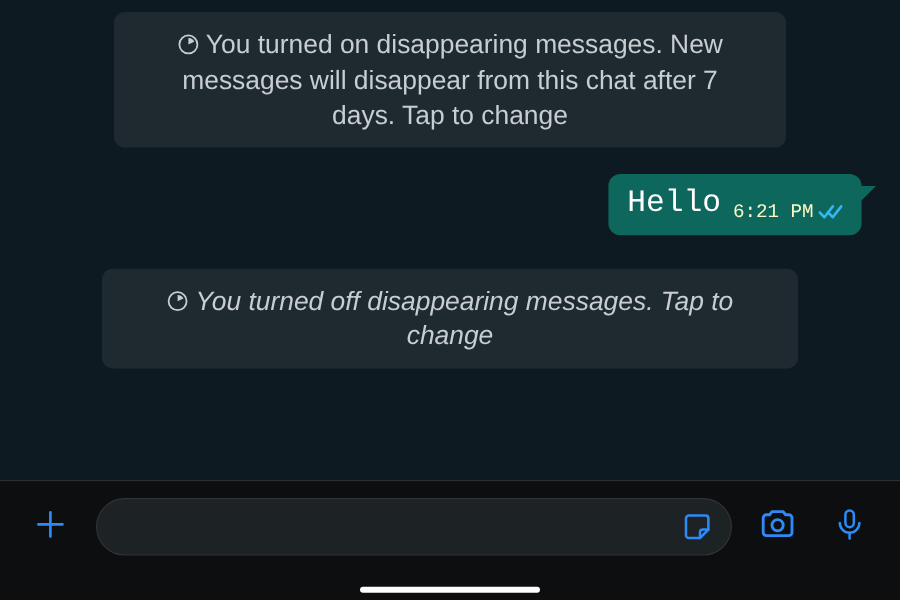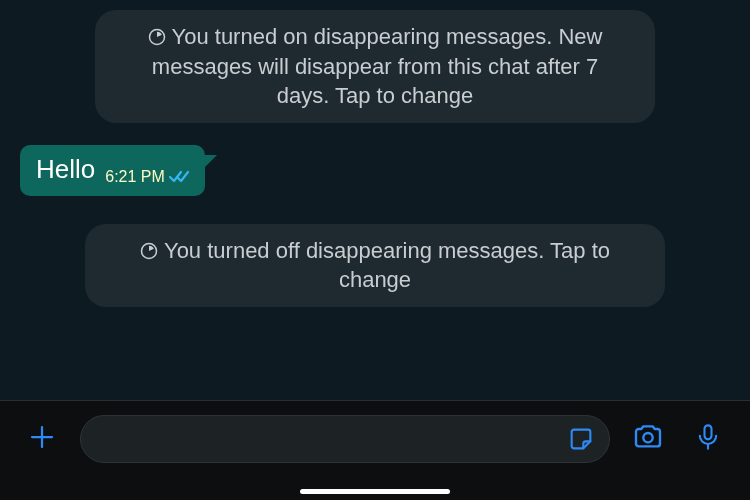--- a/index.html
+++ b/index.html
@@ -12,40 +12,42 @@
   .chat-area {
     width: 100%;
     height: 400px;
     padding: 10px 20px 0 20px;
     display: flex;
     flex-direction: column;
   }
   .system-bubble {
     background: #1f2a30;
     color: #c7cdd0;
-    border-radius: 21px;
+    border-radius: 9px;
     padding: 12px 28px;
     margin: 0 auto 22px auto;
     max-width: 560px;
     text-align: center;
     font-size: 22px;
     line-height: 1.35;
     cursor: pointer;
   }
   .system-bubble .clock-icon {
     display: inline-block;
     width: 18px;
     height: 18px;
     vertical-align: -2px;
     margin-right: 6px;
   }
   .outgoing-row {
     display: flex;
+    justify-content: flex-end;
     margin-bottom: 28px;
     padding-right: 12px;
+    font-family: Liberation Mono, monospace;
   }
   .outgoing-bubble {
     background: #0e675c;
     color: #ffffff;
     border-radius: 10px;
     padding: 10px 14px 10px 16px;
     position: relative;
     display: flex;
     align-items: flex-end;
     gap: 10px;
@@ -161,21 +163,21 @@
         <span class="ticks">
           <svg width="22" height="16" viewBox="0 0 22 16">
             <path d="M1 8 L5 12 L12 3" fill="none" stroke="#34b7f1" stroke-width="2.2" stroke-linecap="round" stroke-linejoin="round"></path>
             <path d="M8 8 L12 12 L19 3" fill="none" stroke="#34b7f1" stroke-width="2.2" stroke-linecap="round" stroke-linejoin="round"></path>
           </svg>
         </span>
       </span>
     </div>
   </div>
 
-  <div class="system-bubble" style="max-width:580px;">
+  <div class="system-bubble" style="max-width:580px;font-style:italic;">
     <span class="clock-icon">
       <svg viewBox="0 0 24 24" width="18" height="18" fill="#c7cdd0">
           <circle cx="12" cy="12" r="10" fill="none" stroke="#c7cdd0" stroke-width="2"></circle>
           <path d="M12 12 L12 5 A7 7 0 0 1 18.5 9 Z" fill="#c7cdd0"></path>
         </svg>
     </span><span>You turned off disappearing messages. Tap to change</span>
   </div>
 
 </div>
 

